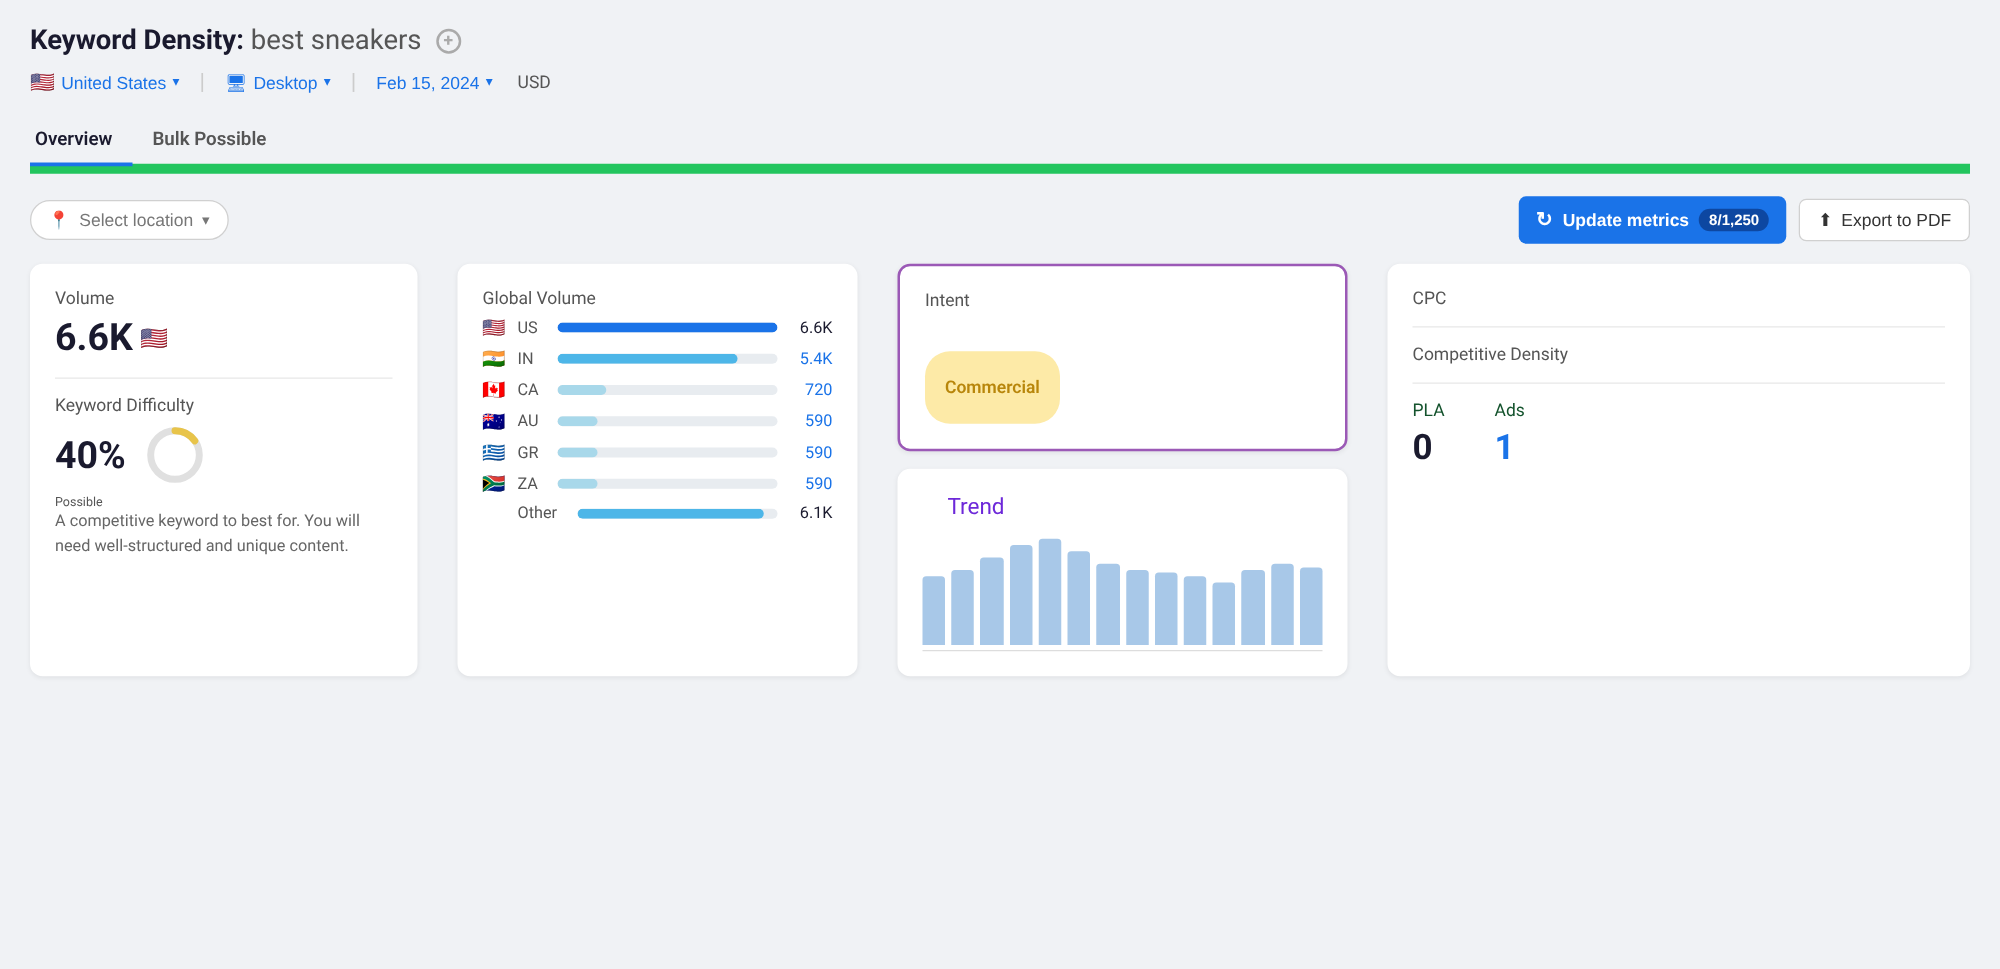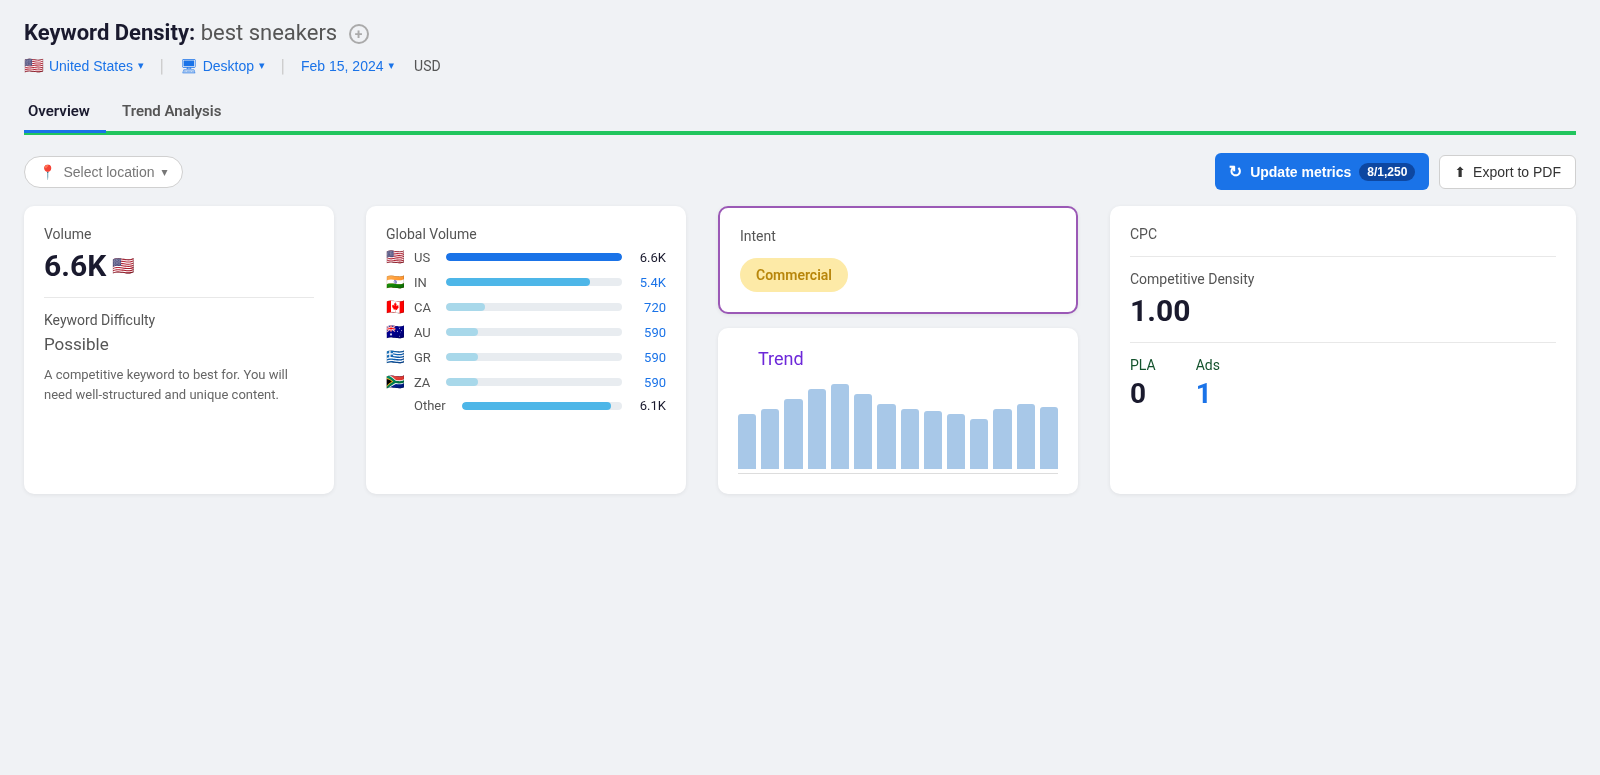--- a/index.html
+++ b/index.html
@@ -52,21 +52,21 @@
       color: #1a73e8;
       padding: 0;
     }
     .toolbar-btn .flag { font-size: 16px; }
     .toolbar-btn .chevron { font-size: 11px; color: #1a73e8; }
     .toolbar-separator { color: #ccc; font-size: 18px; }
     .usd-label { font-size: 14px; color: #555; margin-left: 4px; }
     .tabs {
       display: flex;
       gap: 0;
-      border-bottom: 4px solid #22c55e;
+      border-bottom: 8px solid #22c55e;
       margin-bottom: 18px;
     }
     .tab {
       padding: 8px 16px 10px 4px;
       font-size: 15px;
       font-weight: 600;
       color: #555;
       cursor: pointer;
       border-bottom: 3px solid transparent;
       margin-bottom: -2px;
@@ -171,23 +171,23 @@
       margin-bottom: 8px;
     }
     .kd-value { font-size: 30px; font-weight: 700; }
     .donut-container {
       position: relative;
       width: 50px;
       height: 50px;
     }
     .donut-svg { width: 50px; height: 50px; }
     .possible-label {
-      font-size: 17px;
+      font-size: 10px;
       color: #555;
-      margin-bottom: 11px;
+      margin-bottom: 0;
     }
     .kd-desc {
       font-size: 13px;
       color: #666;
       line-height: 1.5;
     }
     
     .gv-value { font-size: 30px; font-weight: 700; margin-bottom: 14px; }
     .country-row {
       display: flex;
@@ -221,24 +221,24 @@
     
     .intent-card {
       border: 2.5px solid #9b59b6;
       border-radius: 10px;
     }
     .commercial-badge {
       display: inline-block;
       background: #fdeaa7;
       color: #b8860b;
       border-radius: 20px;
-      padding: 9px 16px;
+      padding: 21px 16px;
       font-size: 14px;
       font-weight: 600;
-      margin-top: 8px;
+      margin-top: 26px;
     }
     
     .trend-label { font-size: 18px; color: #6d28d9; margin-bottom: 10px; margin-left: 20px; }
     .trend-bars {
       display: flex;
       align-items: flex-end;
       gap: 5px;
       height: 90px;
     }
     .trend-bar {
@@ -289,21 +289,21 @@
     <button class="toolbar-btn">
       <span>Feb 15, 2024</span>
       <span class="chevron">▾</span>
     </button>
     <span class="usd-label">USD</span>
   </div>
 </div>
 
 <div class="tabs">
   <div class="tab active">Overview</div>
-  <div class="tab">Trend Analysis</div>
+  <div class="tab">Bulk Possible</div>
 </div>
 
 <div class="controls-row">
   <button class="select-location-btn">
     <span class="pin-icon">📍</span>
     <span>Select location</span>
     <span style="font-size:12px;">▾</span>
   </button>
   <div class="controls-right">
     <button class="update-metrics-btn">
@@ -321,20 +321,29 @@
 <div class="cards-grid">
 
   <div class="card">
     <div class="card-label">Volume</div>
     <div class="card-value">
       <span>6.6K</span>
       <span style="font-size:18px;">🇺🇸</span>
     </div>
     <hr class="card-divider">
     <div class="card-label">Keyword Difficulty</div>
+    <div class="kd-row">
+      <div class="kd-value">40%</div>
+      <div class="donut-container">
+        <svg class="donut-svg" viewBox="0 0 36 36">
+          <circle cx="18" cy="18" r="14" fill="none" stroke="#e0e0e0" stroke-width="4"></circle>
+          <circle cx="18" cy="18" r="14" fill="none" stroke="#e8c44a" stroke-width="4" stroke-dasharray="35.2 87.96" stroke-dashoffset="22" stroke-linecap="round" transform="rotate(-90 18 18)"></circle>
+        </svg>
+      </div>
+    </div>
     <div class="possible-label">Possible</div>
     <div class="kd-desc">A competitive keyword to best for. You will need well-structured and unique content.</div>
   </div>
 
   <div class="card">
     <div class="card-label">Global Volume</div>
     <div id="countries-list">
         <div class="country-row">
         <span class="country-flag">🇺🇸</span>
         <span class="country-code">US</span>
@@ -418,21 +427,20 @@
           <div class="trend-bar" style="height: 62px;"></div>
         </div>
       <div class="trend-axis"></div>
     </div>
   </div>
 
   <div class="card">
     <div class="card-label">CPC</div>
     <hr class="card-divider">
     <div class="card-label">Competitive Density</div>
-    <div class="cd-value">1.00</div>
     <hr class="card-divider">
     <div class="pla-ads-row">
       <div class="pla-ads-item">
         <div class="metric-name">PLA</div>
         <div class="metric-val dark">0</div>
       </div>
       <div class="pla-ads-item">
         <div class="metric-name">Ads</div>
         <div class="metric-val blue">1</div>
       </div>

